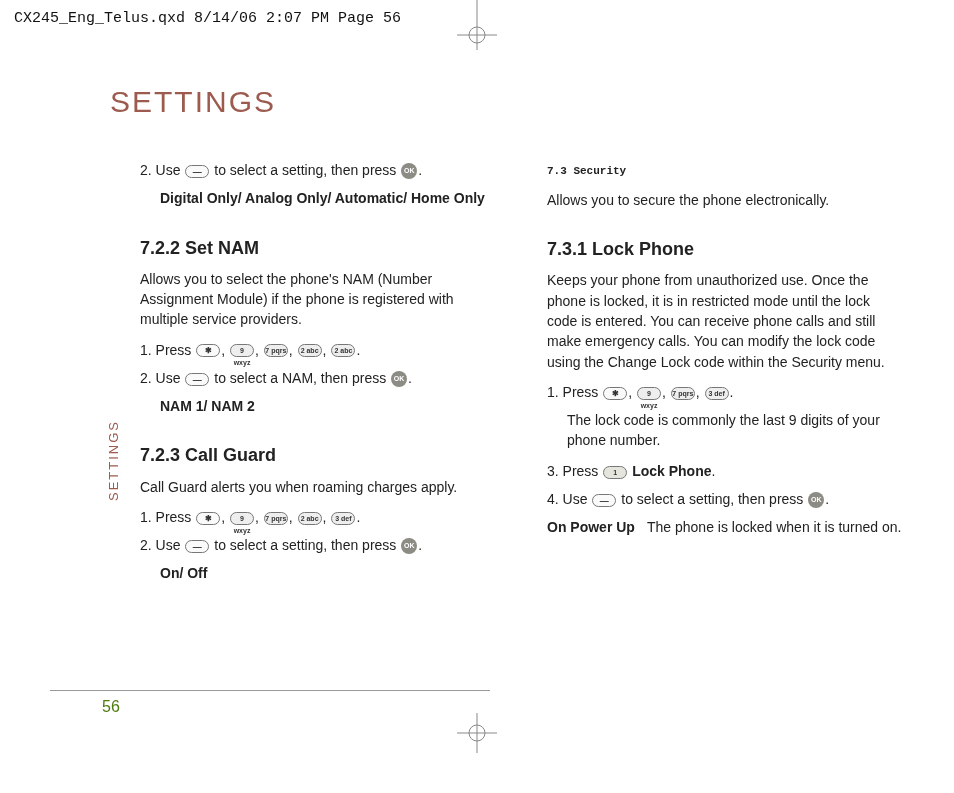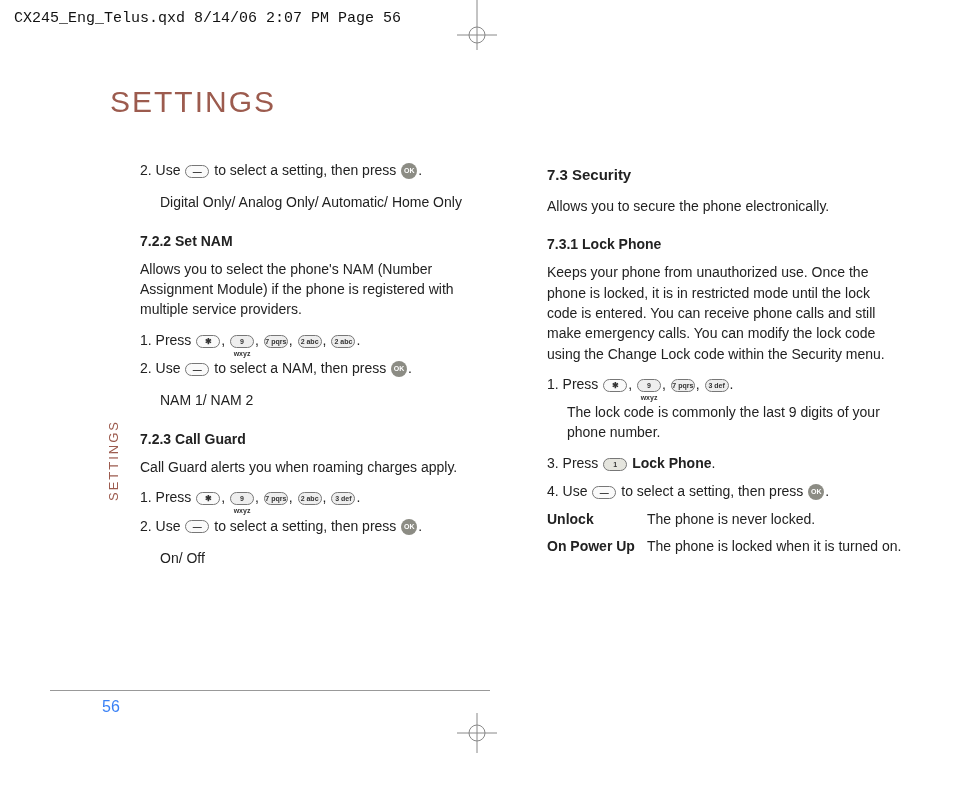--- a/index.html
+++ b/index.html
@@ -84,38 +84,39 @@
     left: 0;
     top: 610px;
     width: 440px;
     border-top: 1px solid #999;
   }
   .page-number {
     position: absolute;
     top: 615px;
     left: 52px;
     font-size: 16px;
-    color: #3b82f6;
+    color: #4d7c0f;
   }
   .h-section {
     font-weight: bold;
-    font-size: 15px;
+    font-size: 11px;
     margin-top: 4px;
     margin-bottom: 10px;
+    font-family: Liberation Mono, monospace;
   }
   .h-sub {
     font-weight: bold;
-    font-size: 14px;
-    margin-top: 18px;
+    font-size: 18px;
+    margin-top: 26px;
     margin-bottom: 8px;
   }
   p { margin-bottom: 10px; }
   .indent { padding-left: 20px; }
   .step { margin-bottom: 8px; }
-  .opt { font-weight: normal; padding-left: 20px; margin-top:12px; margin-bottom:12px;}
+  .opt { font-weight: bold; padding-left: 20px; margin-top:0; margin-bottom:12px;}
   .dl { display: table; margin-top:4px; }
   .dl-row { display: table-row; }
   .dl-term { display: table-cell; font-weight: bold; padding-right: 12px; vertical-align: top; width:100px; padding-bottom:6px;}
   .dl-def  { display: table-cell; vertical-align: top; padding-bottom:6px;}
   .key {
     display: inline-block;
     vertical-align: middle;
     width: 24px;
     height: 13px;
     border: 1px solid #777;
@@ -227,24 +228,20 @@
       <p class="indent">The lock code is commonly the last 9 digits of your phone number.</p>
       <div class="step">
         <span>3. Press </span><span class="key menu">1</span><b> Lock Phone</b><span>.</span>
       </div>
       <div class="step">
         <span>4. Use </span><span class="key nav"></span><span> to select a setting, then press </span><span class="key ok">OK</span><span>.</span>
       </div>
 
       <div class="dl">
         <div class="dl-row">
-          <div class="dl-term">Unlock</div>
-          <div class="dl-def">The phone is never locked.</div>
-        </div>
-        <div class="dl-row">
           <div class="dl-term">On Power Up</div>
           <div class="dl-def">The phone is locked when it is turned on.</div>
         </div>
       </div>
 
     </div>
   </div>
 
   <div class="footer-line"></div>
   <div class="page-number">56</div>

